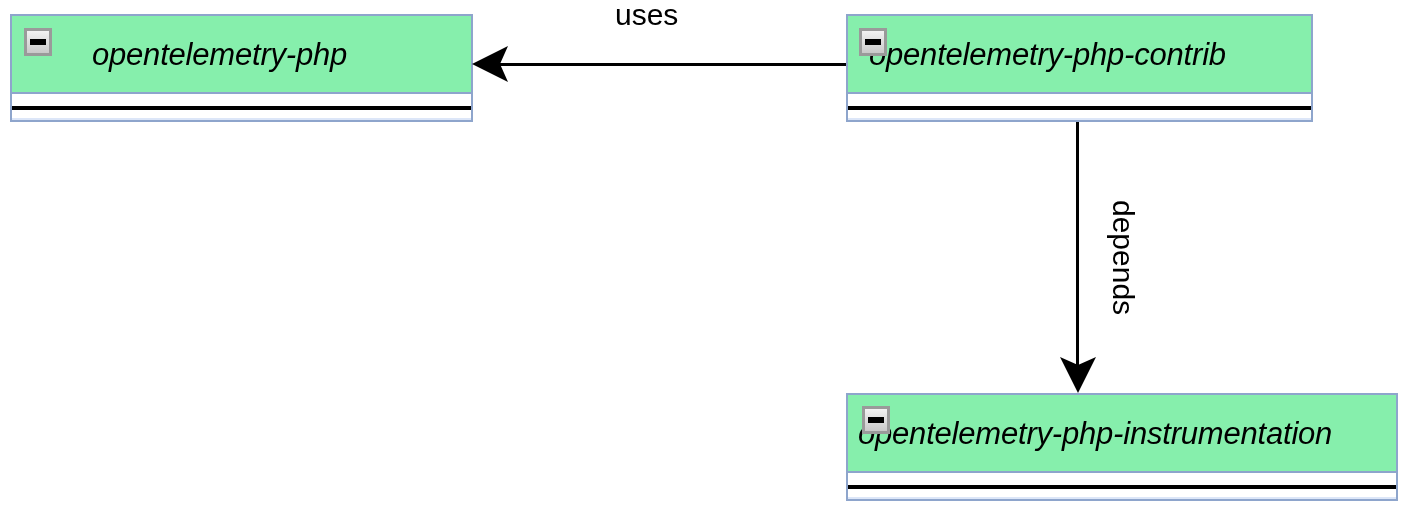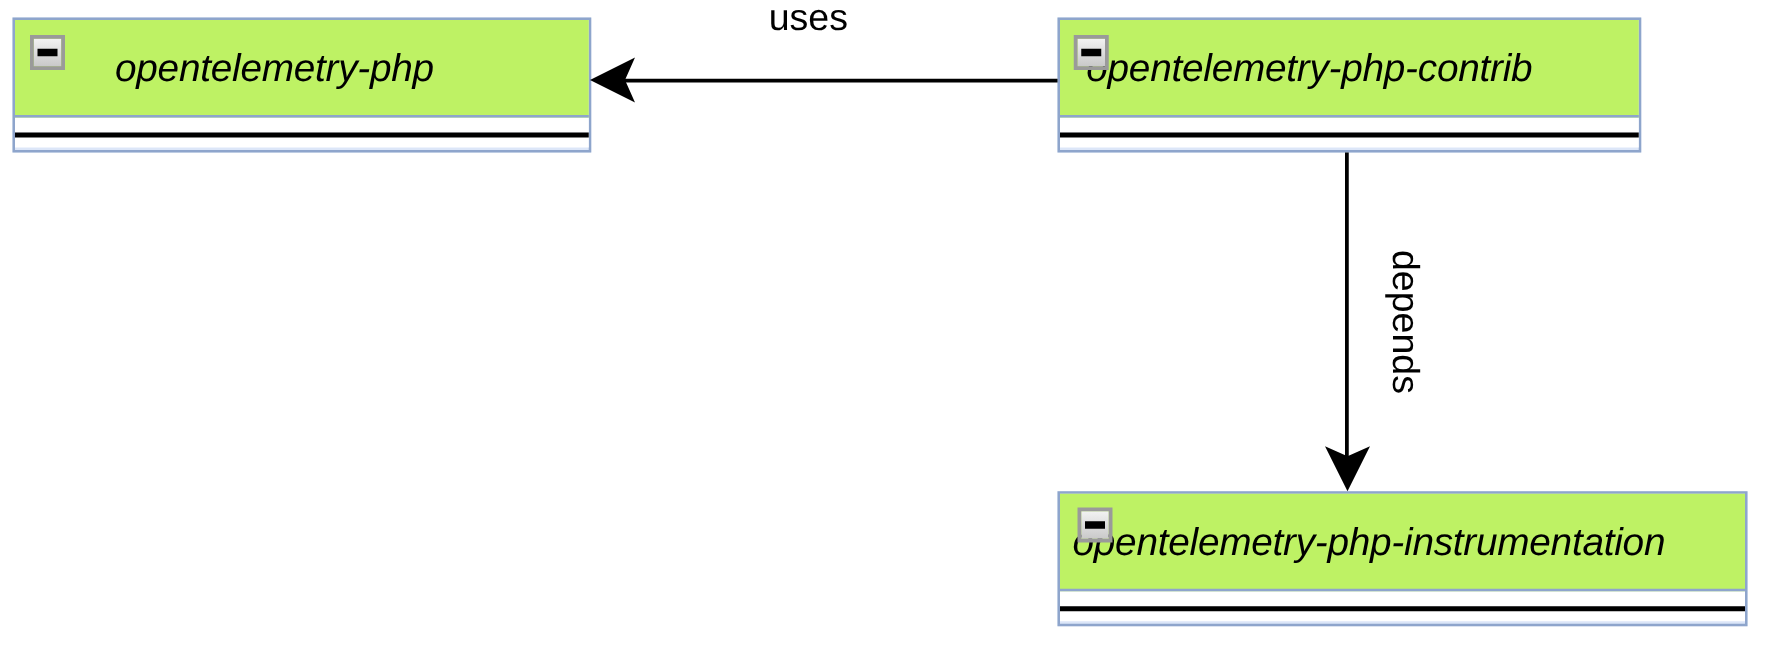--- a/index.html
+++ b/index.html
@@ -28,21 +28,21 @@
     position: absolute;
     box-sizing: border-box;
     border: 2px solid #8EA5CC;
     background: #DCE6F8;
     padding: 0;
   }
   .node-header {
     position: relative;
     box-sizing: border-box;
     height: 78px;
-    background: #bef264;
+    background: #86efac;
     border-bottom: 2px solid #8EA5CC;
     display: flex;
     align-items: center;
     overflow: visible;
   }
   .node-title {
     font-style: italic;
     font-weight: normal;
     font-size: 31px;
     line-height: 1;

